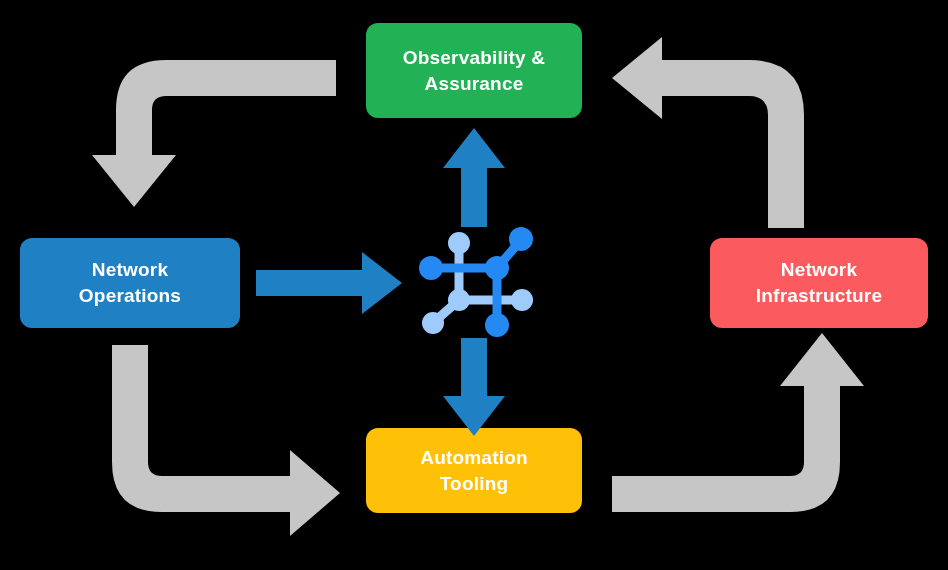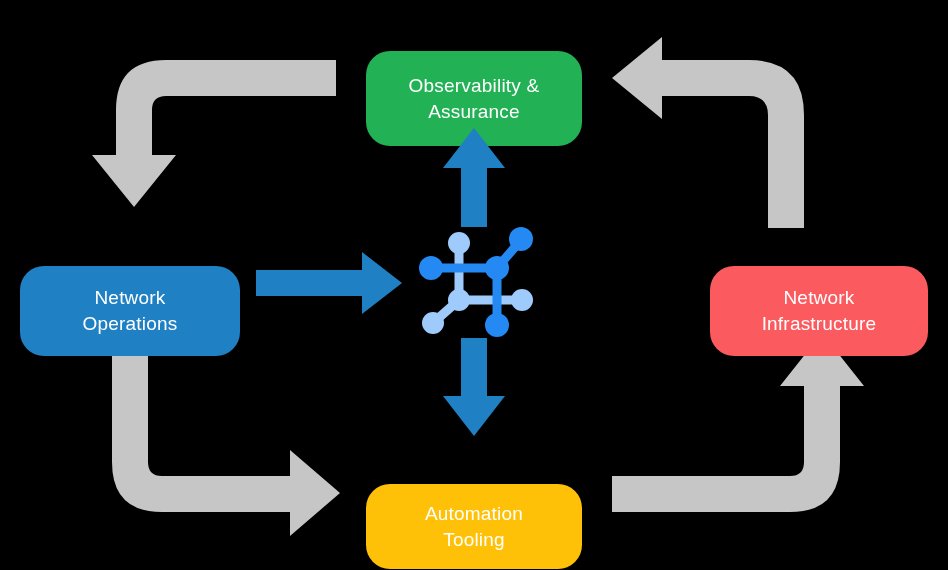--- a/index.html
+++ b/index.html
@@ -10,46 +10,45 @@
   #canvas {
     position: relative;
     width: 948px;
     height: 570px;
     background: #000000;
     overflow: hidden;
     font-family: "Liberation Sans", sans-serif;
   }
   .node-box {
     position: absolute;
-    border-radius: 24px;
+    border-radius: 12px;
     display: flex;
     align-items: center;
     justify-content: center;
     text-align: center;
     color: #ffffff;
     font-size: 19px;
     line-height: 1.35;
-    font-weight: 400;
+    font-weight: 700;
     letter-spacing: 0.2px;
     box-sizing: border-box;
     padding: 6px 10px;
     white-space: pre-line;
-    margin-top: 28px;
   }
   #box-observability {
     left: 366px; top: 23px; width: 216px; height: 95px;
   }
   #box-operations {
     left: 20px; top: 238px; width: 220px; height: 90px;
   }
   #box-infrastructure {
     left: 710px; top: 238px; width: 218px; height: 90px;
   }
   #box-automation {
-    left: 366px; top: 456px; width: 216px; height: 85px;
+    left: 366px; top: 428px; width: 216px; height: 85px;
   }
   .svg-layer {
     position: absolute;
     left: 0; top: 0;
     width: 948px;
     height: 570px;
   }
   #icon-layer { pointer-events: none; }
 </style>
 </head>

